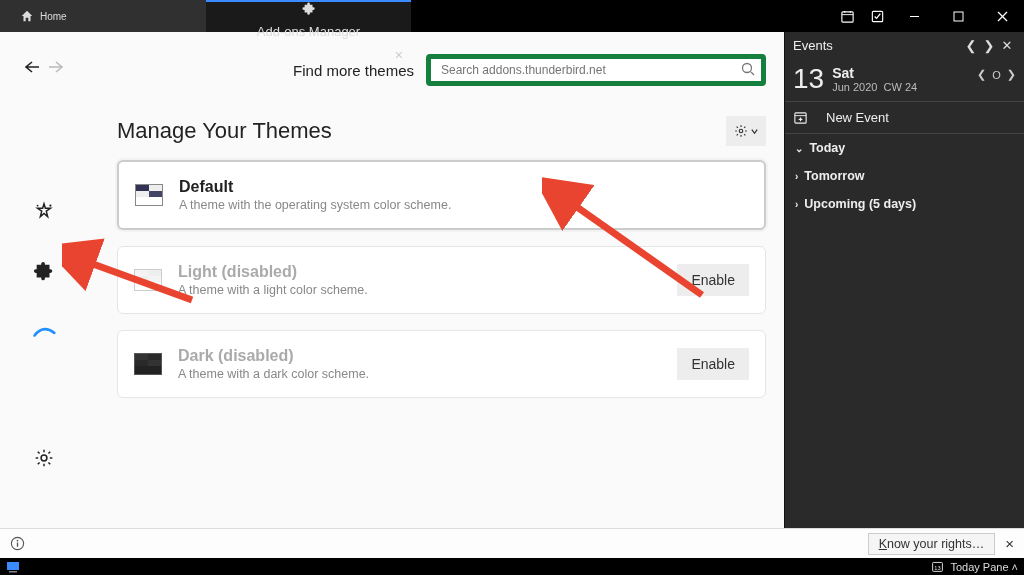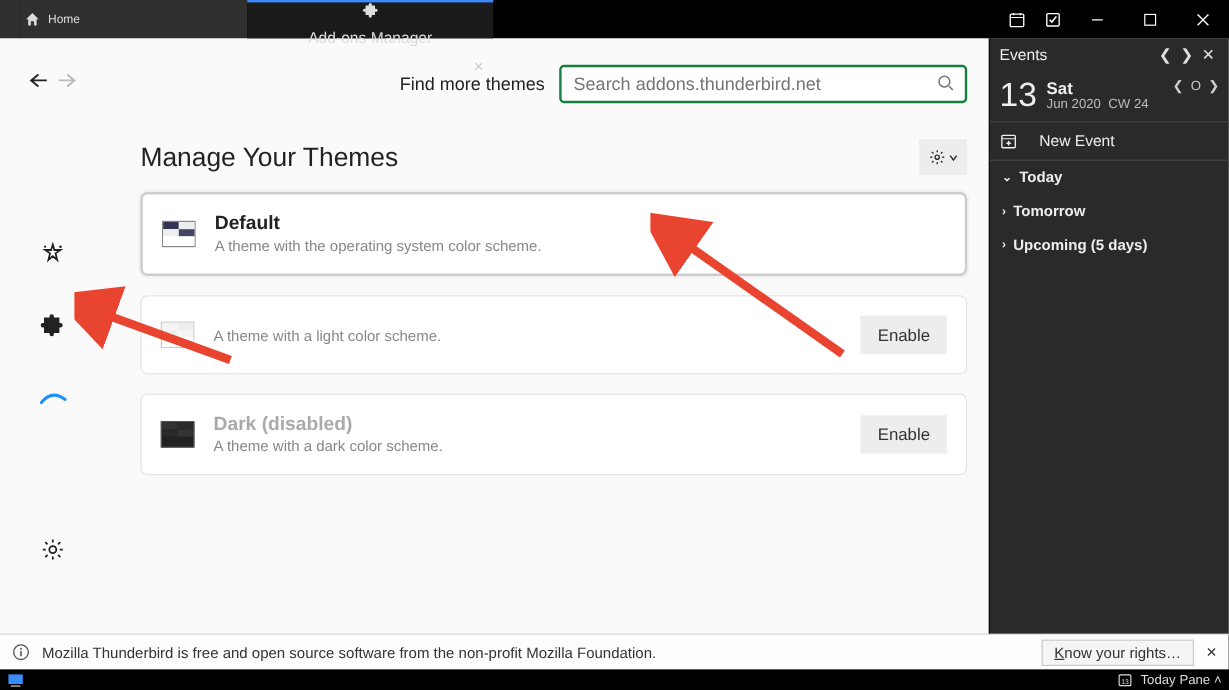--- a/index.html
+++ b/index.html
@@ -23,42 +23,42 @@
 
   .addons-main { flex: 1; display: flex; }
   .addons-sidebar { width: 30px; margin-left: 29px; display: flex; flex-direction: column; align-items: center; padding-top: 28px; gap: 32px; }
   .addons-sidebar .catbtn { width: 28px; height: 28px; display: flex; align-items: center; justify-content: center; }
   .addons-sidebar .sep { height: 60px; }
   .addons-sidebar .bottom { margin-top: auto; margin-bottom: 56px; }
 
   .addons-content { flex: 1; padding: 22px 18px 10px 58px; }
   .search-row { display: flex; align-items: center; gap: 12px; justify-content: flex-end; margin-bottom: 30px; padding-right: 0; }
   .search-row .label { font-size: 15px; color: #222; }
-  .search-row input { width: 340px; height: 32px; border: 2px solid #15803d; border-radius: 4px; padding: 0 32px 0 10px; font-size: 15px; color: #555; background: #fff; }
+  .search-row input { width: 340px; height: 32px; border: 5px solid #15803d; border-radius: 4px; padding: 0 32px 0 10px; font-size: 12px; color: #555; background: #fff; }
   .search-wrap { position: relative; }
   .search-wrap .sicon { position: absolute; right: 10px; top: 7px; color: #777; }
 
   .section-head { display: flex; align-items: center; }
   .section-head h2 { font-size: 22px; font-weight: 400; color: #222; flex: 1; }
   .gear-btn { background: #ededed; border: none; width: 40px; height: 30px; display: flex; align-items: center; justify-content: center; gap: 2px; cursor: pointer; }
 
   .theme-list { margin-top: 14px; }
   .theme-card { background: #fff; border: 1px solid #e5e5e5; border-radius: 6px; padding: 16px 16px; margin-bottom: 16px; display: flex; align-items: center; gap: 16px; }
   .theme-card.active { border: 2px solid #ccc; box-shadow: 0 0 0 2px rgba(0,0,0,0.03); }
   .theme-thumb { width: 28px; height: 22px; border: 1px solid #888; background: #fff; flex-shrink: 0; display: flex; flex-direction: column; }
   .theme-thumb .trow { height: 6px; display: flex; }
   .theme-thumb .trow div { flex: 1; }
   .theme-info { flex: 1; }
   .theme-info .tname { font-size: 16px; font-weight: 600; color: #222; }
   .theme-info .tname.disabled { color: #aaa; }
   .theme-info .tdesc { font-size: 12.5px; color: #888; margin-top: 2px; }
   .enable-btn { background: #ededed; border: none; padding: 8px 14px; font-size: 14px; color: #333; cursor: pointer; }
 
   
-  .events-panel { width: 200px; background: #2a2a2a; color: #eee; font-size: 13px; border-left: 1px solid #111; }
+  .events-panel { width: 240px; background: #2a2a2a; color: #eee; font-size: 13px; border-left: 1px solid #111; }
   .ev-header { display: flex; align-items: center; padding: 6px 8px; }
   .ev-header .title { flex: 1; font-size: 13px; }
   .ev-header .nbtn { width: 18px; text-align: center; color: #ddd; }
   .ev-date { display: flex; padding: 6px 8px 8px 8px; border-bottom: 1px solid #444; }
   .ev-date .bignum { font-size: 28px; font-weight: 300; line-height: 1; }
   .ev-date .dcol { margin-left: 8px; flex: 1; }
   .ev-date .dayname { font-size: 14px; font-weight: 600; }
   .ev-date .sub { font-size: 11px; color: #bbb; }
   .ev-date .ctrls { display: flex; gap: 6px; align-items: center; color: #ccc; font-size: 11px; }
   .ev-newevent { border-bottom: 1px solid #444; padding: 8px 8px; display: flex; align-items: flex-end; gap: 18px; }
@@ -251,20 +251,21 @@
                   <div style="background:#f4f4f4"></div>
                   <div style="background:#eee"></div>
                 </div>
               <div class="trow">
                   <div style="background:#eee"></div>
                   <div style="background:#f4f4f4"></div>
                 </div>
               <div style="flex:1;background:#fff"></div>
             </div>
             <div class="theme-info">
+              <div class="tname disabled">Light (disabled)</div>
               <div class="tdesc">A theme with a light color scheme.</div>
             </div>
             <button class="enable-btn">Enable</button>
           </div>
 
           <div class="theme-card">
             <div class="theme-thumb" style="background:#222;border-color:#555">
               <div class="trow">
                   <div style="background:#333"></div>
                   <div style="background:#2a2a2a"></div>
@@ -289,21 +290,21 @@
   <div class="events-panel">
     <div class="ev-header">
       <span class="title">Events</span>
       <span class="nbtn">❮</span>
       <span class="nbtn">❯</span>
       <span class="nbtn">✕</span>
     </div>
     <div class="ev-date">
       <div class="bignum">13</div>
       <div class="dcol">
-        <div style="display:flex;align-items:flex-start">
+        <div style="display:flex;align-items:flex-end">
           <div class="dayname" style="flex:1">Sat</div>
           <div class="ctrls">
             <span>❮</span>
             <span>O</span>
             <span>❯</span>
           </div>
         </div>
         <div class="sub"><span>Jun 2020</span>&nbsp;&nbsp;<span>CW 24</span></div>
       </div>
     </div>
@@ -334,21 +335,20 @@
 </div>
 
 <div class="status-bar">
   <span class="info-icon">
     <svg width="15" height="15" viewBox="0 0 16 16">
         <circle cx="8" cy="8" r="6.5" fill="none" stroke="#555" stroke-width="1.2"></circle>
         <circle cx="8" cy="5" r="0.9" fill="#555"></circle>
         <line x1="8" y1="7" x2="8" y2="11.5" stroke="#555" stroke-width="1.4"></line>
       </svg>
   </span>
-  <span>Mozilla Thunderbird is free and open source software from the non-profit Mozilla Foundation.</span>
   <span class="rights"><span style="text-decoration:underline">K</span>now your rights…</span>
   <span class="xbtn">×</span>
 </div>
 
 <div class="taskbar">
   <span class="tbicon">
     <svg width="14" height="12" viewBox="0 0 14 12">
         <rect x="1" y="1" width="12" height="8" fill="#3b8bff"></rect>
         <rect x="3" y="10" width="8" height="1.5" fill="#888"></rect>
       </svg>

